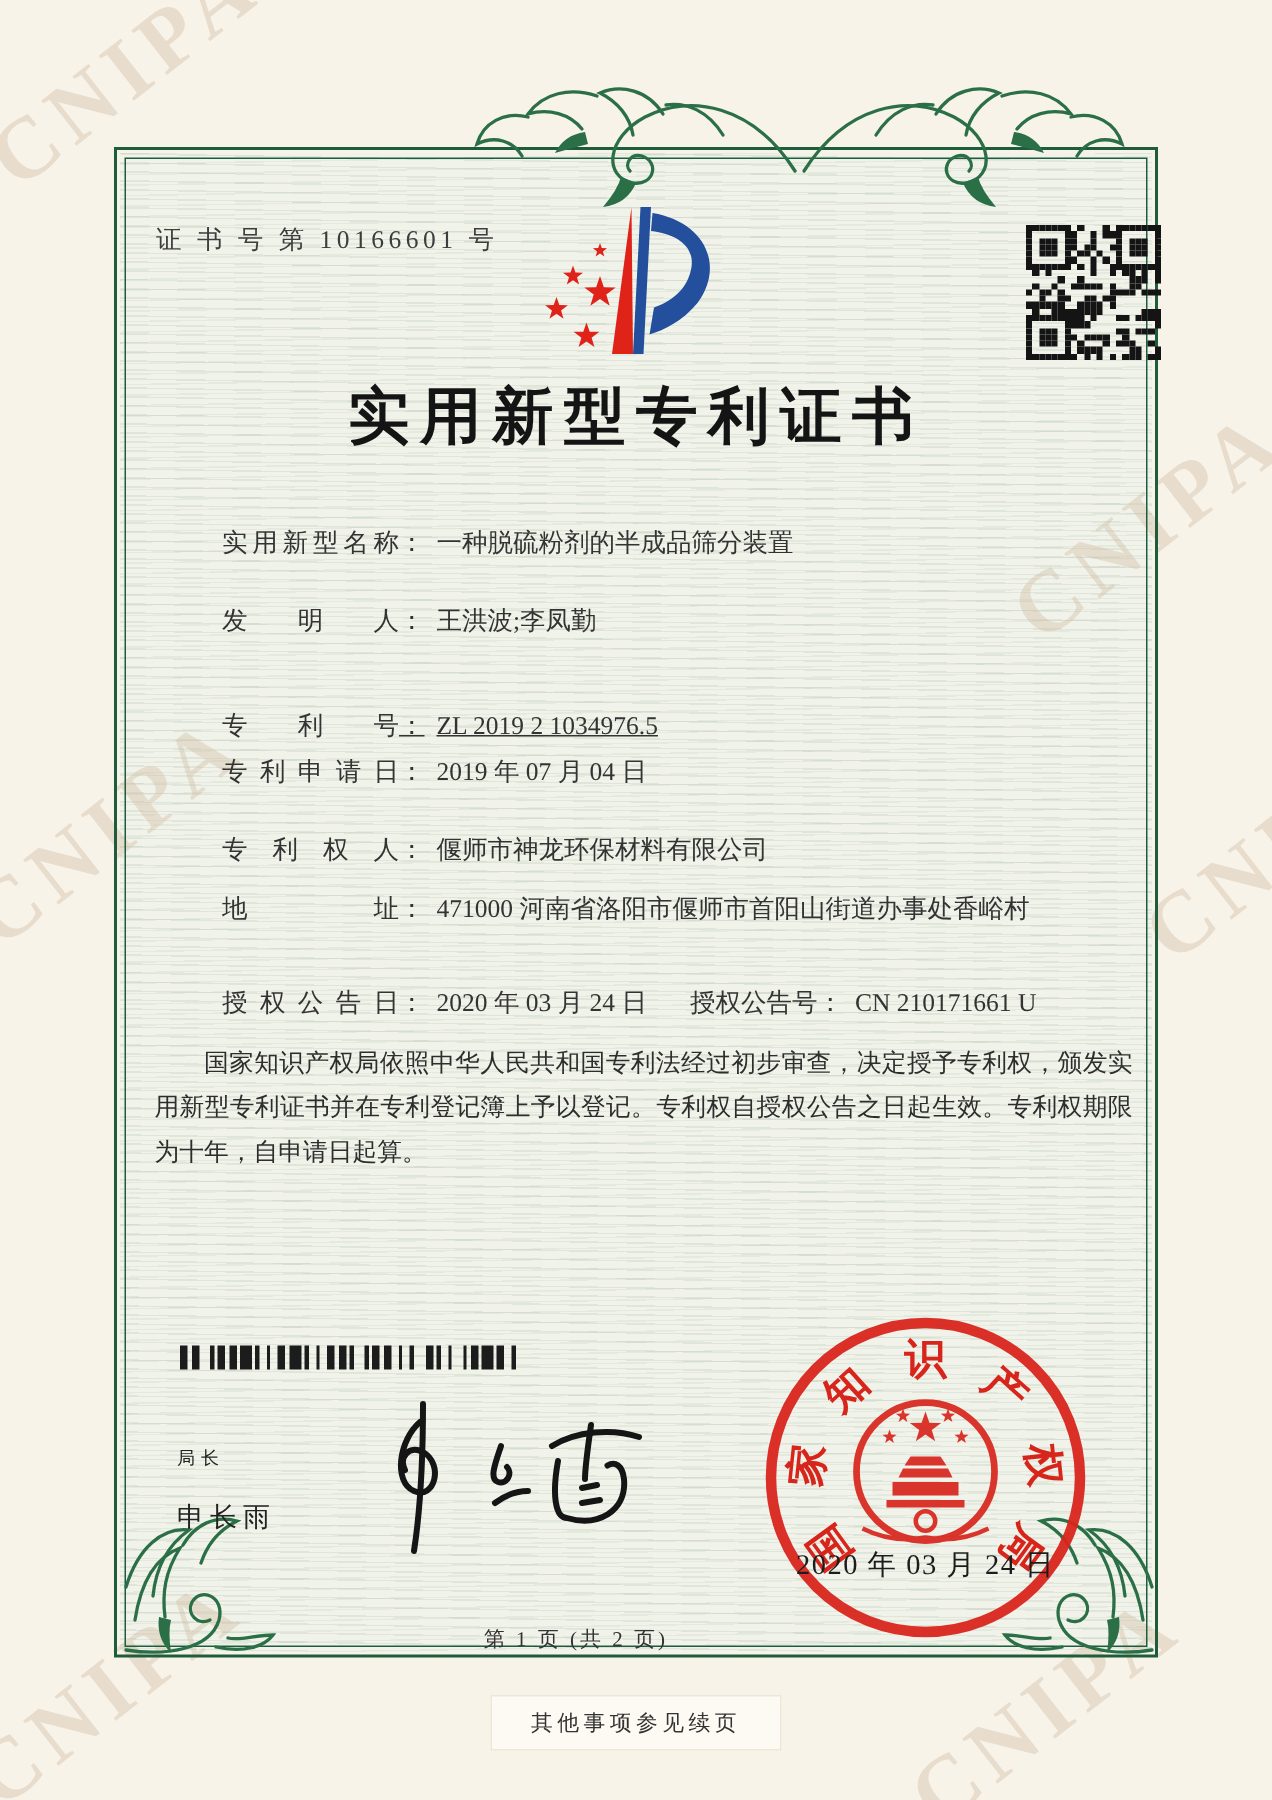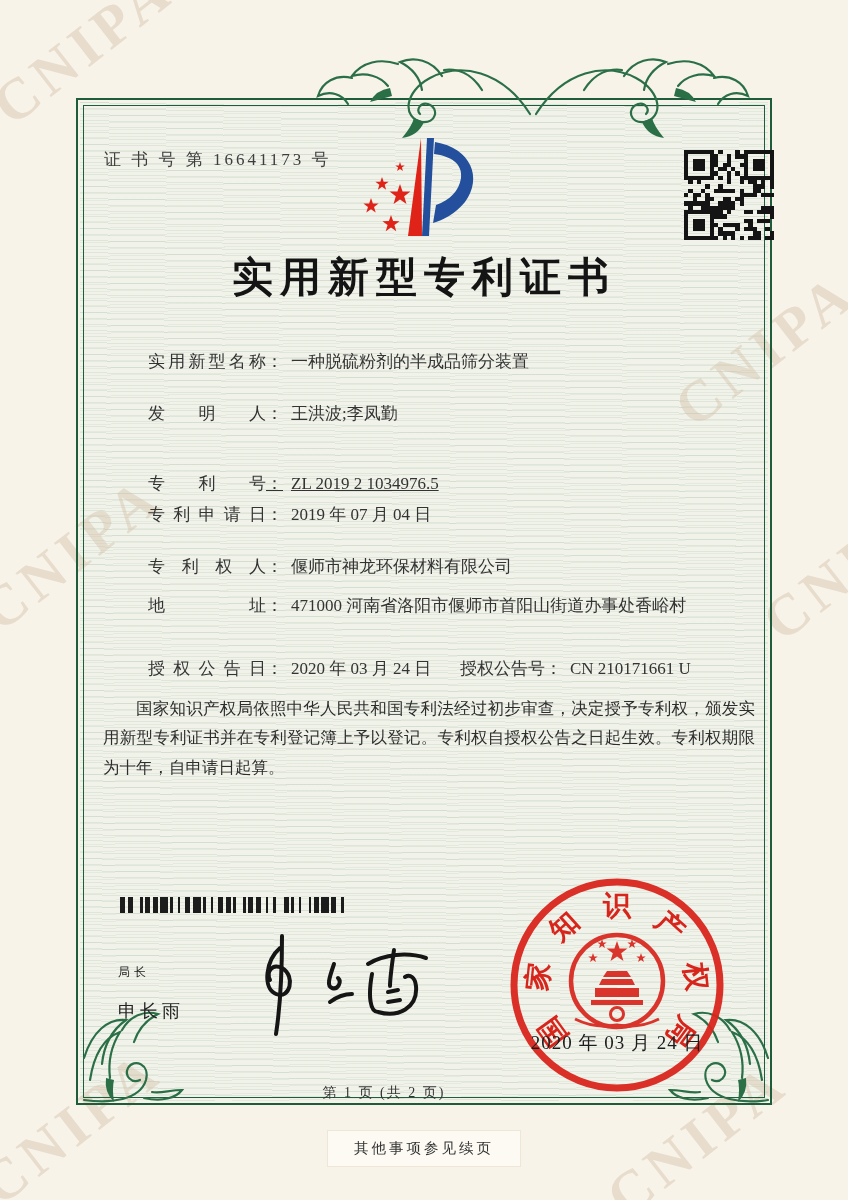--- a/index.html
+++ b/index.html
@@ -122,21 +122,21 @@
     <path d="M126,100 C100,104 70,100 64,80 C60,64 76,58 82,68 C86,76 78,84 70,80"></path>
     <path d="M120,80 C116,54 106,38 90,32 C100,48 102,62 100,78"></path>
     <path d="M126,58 C118,32 102,18 84,20 C98,30 106,44 108,64"></path>
     <path d="M88,30 C80,16 66,10 52,14 C64,20 72,30 76,42"></path>
     <path d="M66,98 C48,102 34,98 28,90 C40,90 50,94 58,92"></path>
     <path class="leaf" d="M104,78 q2,14 -8,24 q2,-14 0,-22 z"></path>
   </svg>
 
   <div class="content">
 
-    <div class="cert-no">证 书 号 第 16641173 号</div>
+    <div class="cert-no">证 书 号 第 10166601 号</div>
 
     <svg class="logo" width="132" height="112" viewBox="0 0 132 112">
       <polygon class="lstar" fill="#e02318" points="47.00,28.00 48.18,31.38 51.76,31.45 48.90,33.62 49.94,37.05 47.00,35.00 44.06,37.05 45.10,33.62 42.24,31.45 45.82,31.38"></polygon>
       <polygon class="lstar" fill="#e02318" points="29.00,43.00 30.65,47.73 35.66,47.84 31.66,50.87 33.11,55.66 29.00,52.80 24.89,55.66 26.34,50.87 22.34,47.84 27.35,47.73"></polygon>
       <polygon class="lstar" fill="#e02318" points="47.00,50.00 49.59,57.44 57.46,57.60 51.18,62.36 53.47,69.90 47.00,65.40 40.53,69.90 42.82,62.36 36.54,57.60 44.41,57.44"></polygon>
       <polygon class="lstar" fill="#e02318" points="18.00,64.00 19.88,69.41 25.61,69.53 21.04,72.99 22.70,78.47 18.00,75.20 13.30,78.47 14.96,72.99 10.39,69.53 16.12,69.41"></polygon>
       <polygon class="lstar" fill="#e02318" points="38.00,81.00 40.12,87.09 46.56,87.22 41.42,91.11 43.29,97.28 38.00,93.60 32.71,97.28 34.58,91.11 29.44,87.22 35.88,87.09"></polygon>
       <polygon points="68,4 55,102 69,102" fill="#e02318"></polygon>
       <polygon points="74,4 81,4 76,102 69,102" fill="#234f9d"></polygon>
       <path d="M82,8 C118,14 130,44 112,68 C102,80 90,86 80,89 L83,71 C97,66 106,57 108,44 C110,30 98,22 81,20 Z" fill="#234f9d"></path>

